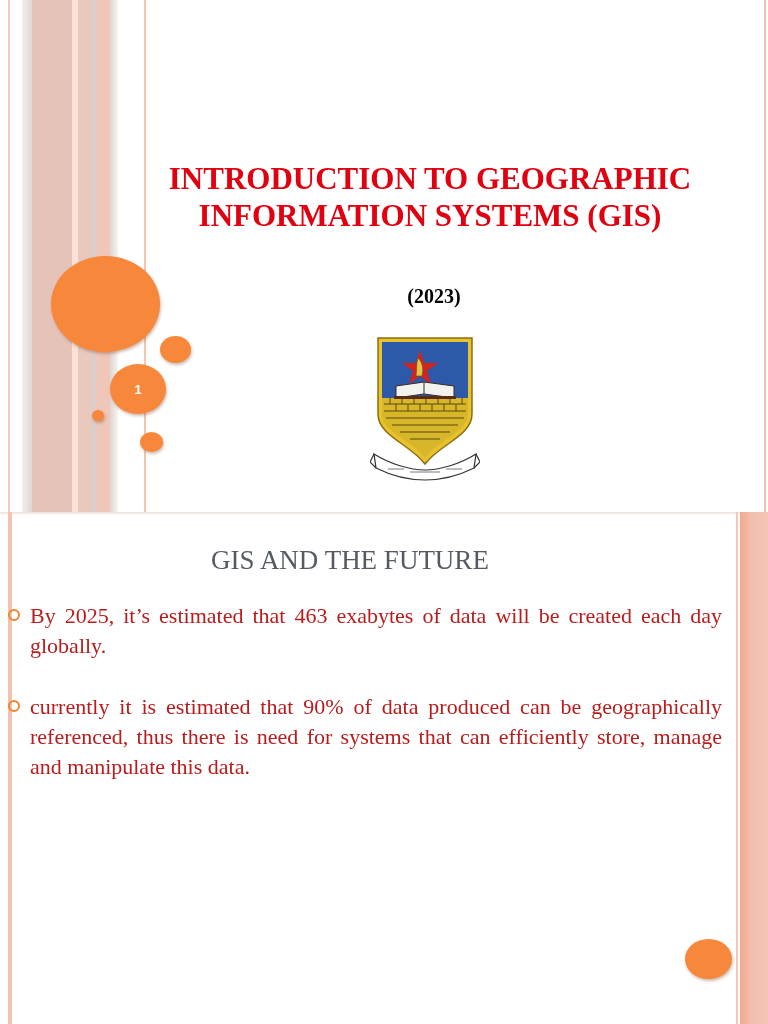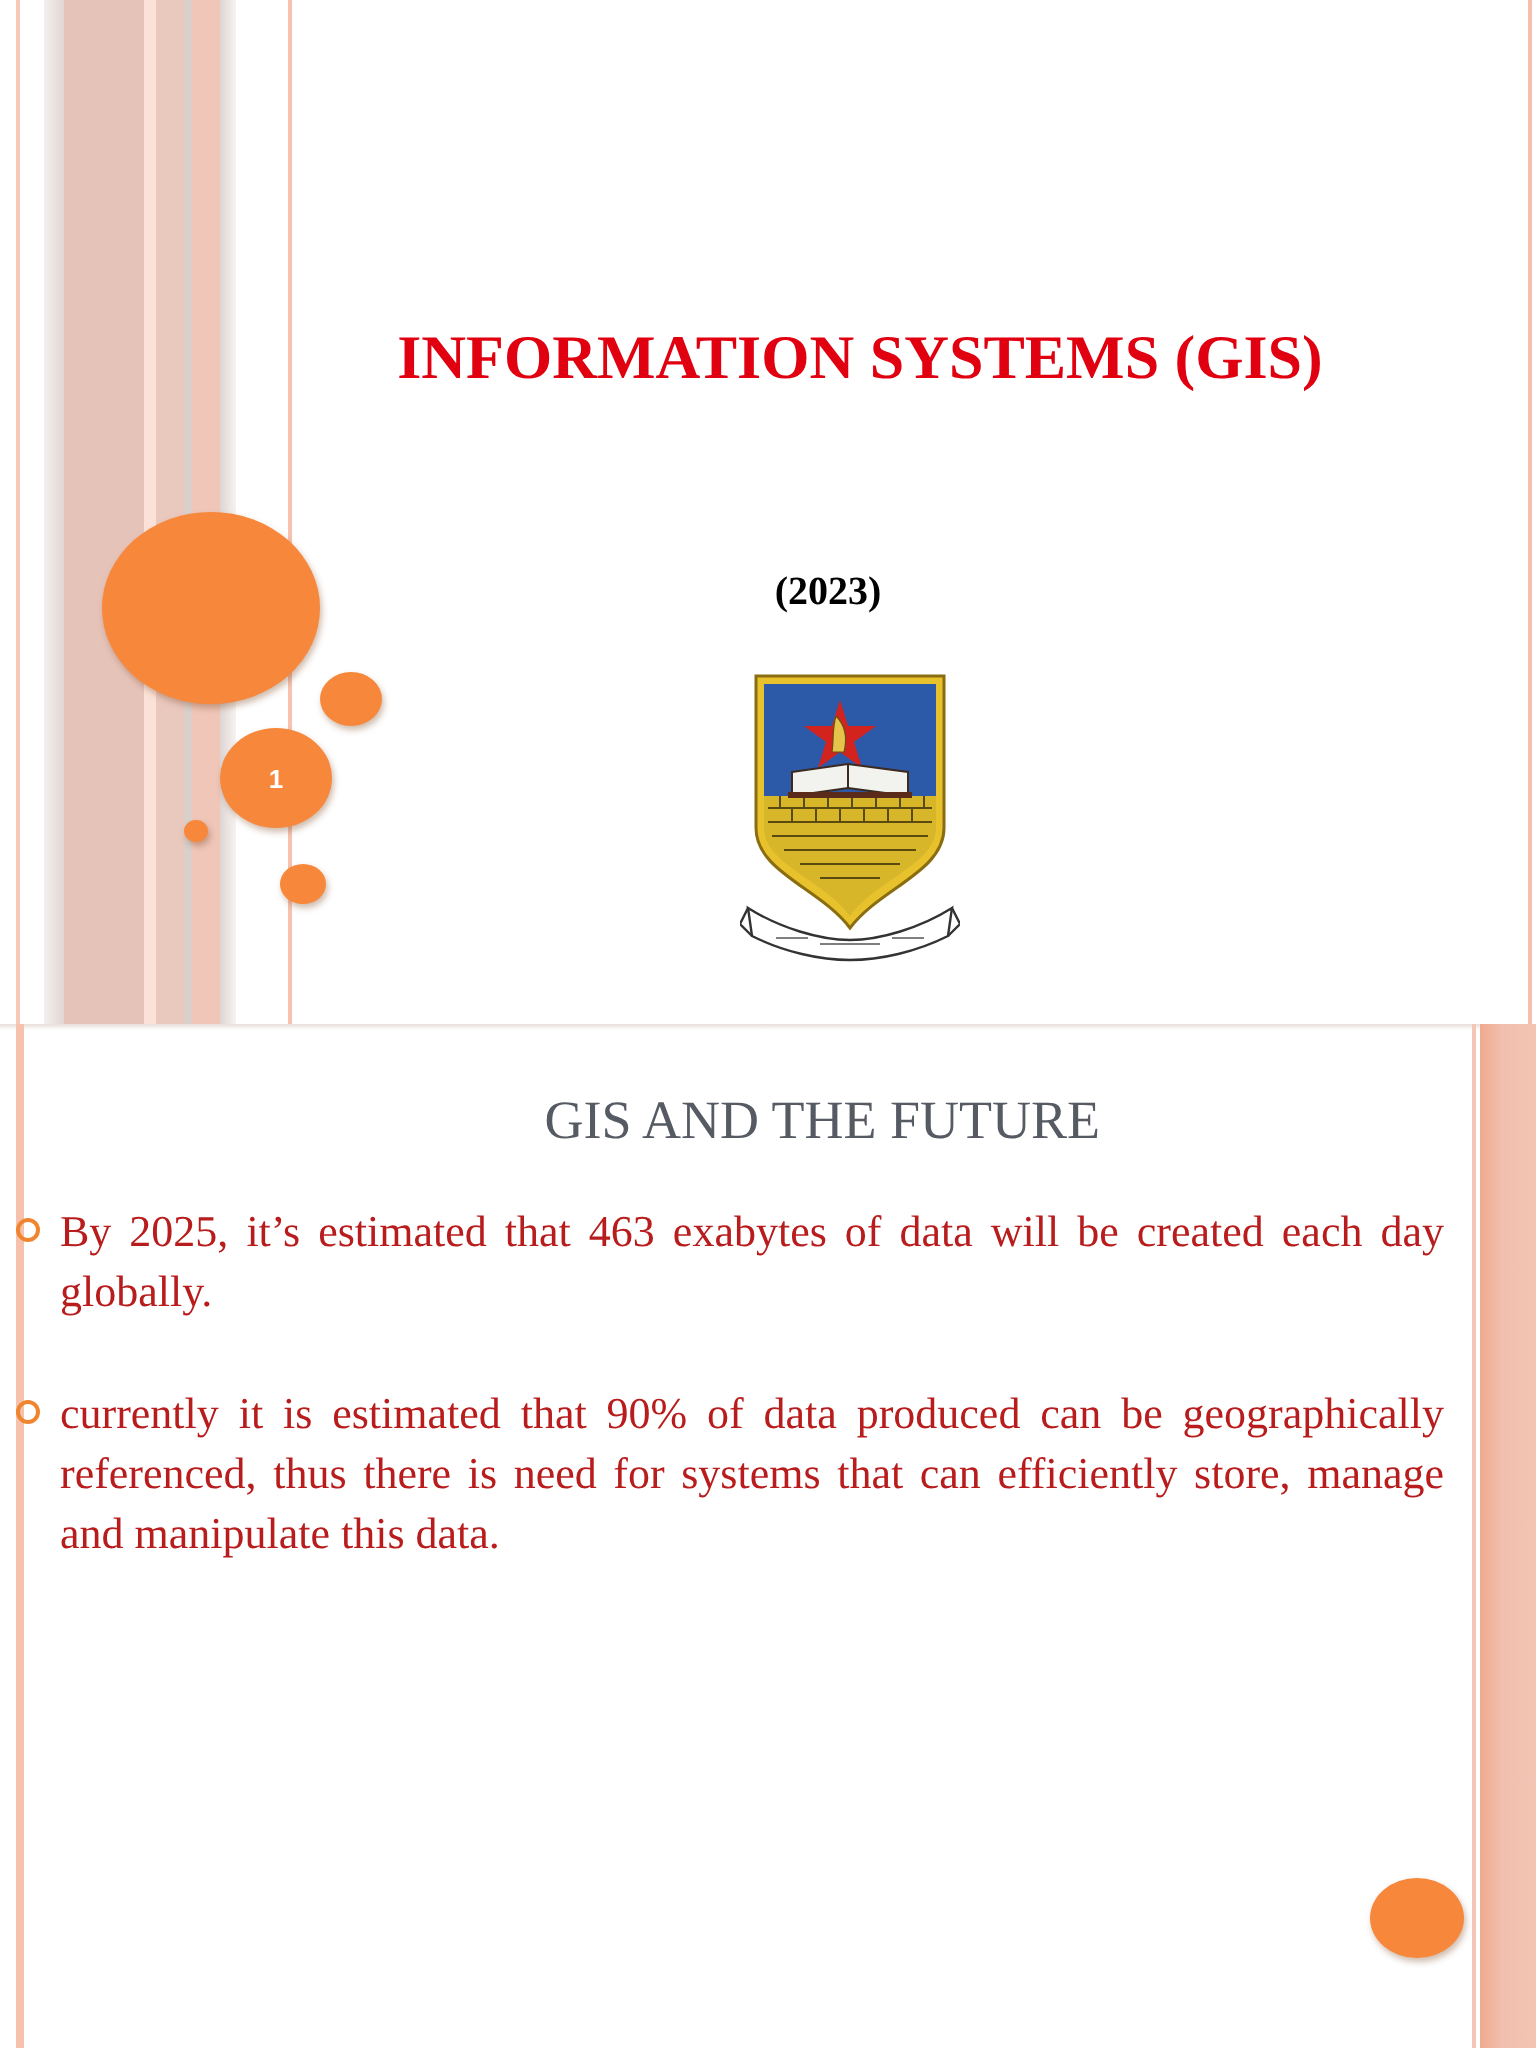--- a/index.html
+++ b/index.html
@@ -22,31 +22,31 @@
   .s1-line-b { left: 144px; width: 2px; background: #f5c3b0; }
   .s1-line-right { left: 764px; width: 2px; background: #f3c1ae; }
 
   .circle { position: absolute; border-radius: 50%; background: #f7873a; box-shadow: 1px 2px 3px rgba(120,60,20,0.35); }
 
   .page-num { position: absolute; left: 110px; top: 364px; width: 56px; height: 50px; border-radius: 50%; background: #f7873a; color: #fff; font-family: "Liberation Sans", sans-serif; font-weight: bold; font-size: 13px; display: flex; align-items: center; justify-content: center; box-shadow: 1px 2px 3px rgba(120,60,20,0.35); }
 
   .title-block { position: absolute; left: 150px; width: 560px; text-align: center; font-weight: bold; }
   .course-title { top: 40px; font-size: 30px; line-height: 36px; color: #555a63; }
   .topic-title { top: 160px; font-size: 31px; line-height: 37px; color: #e10010; }
-  .year { position: absolute; left: 314px; top: 285px; width: 200px; text-align: center; font-weight: bold; font-size: 20px; color: #000; }
+  .year { position: absolute; left: 334px; top: 285px; width: 200px; text-align: center; font-weight: bold; font-size: 20px; color: #000; }
 
   .crest { position: absolute; left: 370px; top: 336px; width: 110px; height: 145px; }
 
   
   .s2-left-line { position: absolute; left: 8px; top: 0; width: 4px; height: 512px; background: #f6c2ae; }
   .s2-top-shadow { position: absolute; left: 0; top: 0; width: 768px; height: 3px; background: linear-gradient(to bottom, #e8ddd9, #fff); }
   .s2-right-line { position: absolute; left: 736px; top: 0; width: 2px; height: 512px; background: #f3c6b6; }
   .s2-right-band { position: absolute; left: 740px; top: 0; width: 28px; height: 512px; background: linear-gradient(to right, #f0a98e, #f2bfae 40%, #f3c4b4); }
 
-  .s2-heading { position: absolute; left: 150px; top: 33px; width: 400px; text-align: right; font-size: 27px; color: #555a63; }
+  .s2-heading { position: absolute; left: 150px; top: 33px; width: 400px; text-align: center; font-size: 27px; color: #555a63; }
 
   .bullets { position: absolute; left: 30px; top: 89px; width: 692px; margin: 0; padding: 0; list-style: none; }
   .bullet { position: relative; font-size: 22px; line-height: 30px; color: #b91c1c; text-align: justify; }
   .bullet + .bullet { margin-top: 31px; }
   .bullet-icon { position: absolute; left: -22px; top: 8px; width: 8px; height: 8px; border: 2.5px solid #f0852f; border-radius: 50%; box-sizing: content-box; }
 
   .s2-circle { position: absolute; left: 685px; top: 427px; width: 47px; height: 40px; border-radius: 50%; background: #f7873a; box-shadow: 1px 2px 3px rgba(120,60,20,0.35); }
 </style>
 </head>
 <body>
@@ -66,20 +66,21 @@
   <div class="circle" style="left:51px;top:256px;width:109px;height:96px;"></div>
   <div class="circle" style="left:160px;top:336px;width:31px;height:27px;"></div>
   <div class="page-num">
     <span>1</span>
   </div>
   <div class="circle" style="left:92px;top:410px;width:12px;height:11px;"></div>
   <div class="circle" style="left:140px;top:432px;width:23px;height:20px;"></div>
 
 
   <div class="title-block topic-title">
+    <div>INTRODUCTION TO GEOGRAPHIC</div>
     <div>INFORMATION SYSTEMS (GIS)</div>
   </div>
 
   <div class="year">(2023)</div>
 
   <svg class="crest" viewBox="0 0 110 145">
 
     <path d="M8 2 H102 V78 C102 100 70 108 55 128 C40 108 8 100 8 78 Z" fill="#e8c22c" stroke="#8a6d10" stroke-width="1.5"></path>
     <path d="M12 6 H98 V62 H12 Z" fill="#2d5aa8"></path>
 

